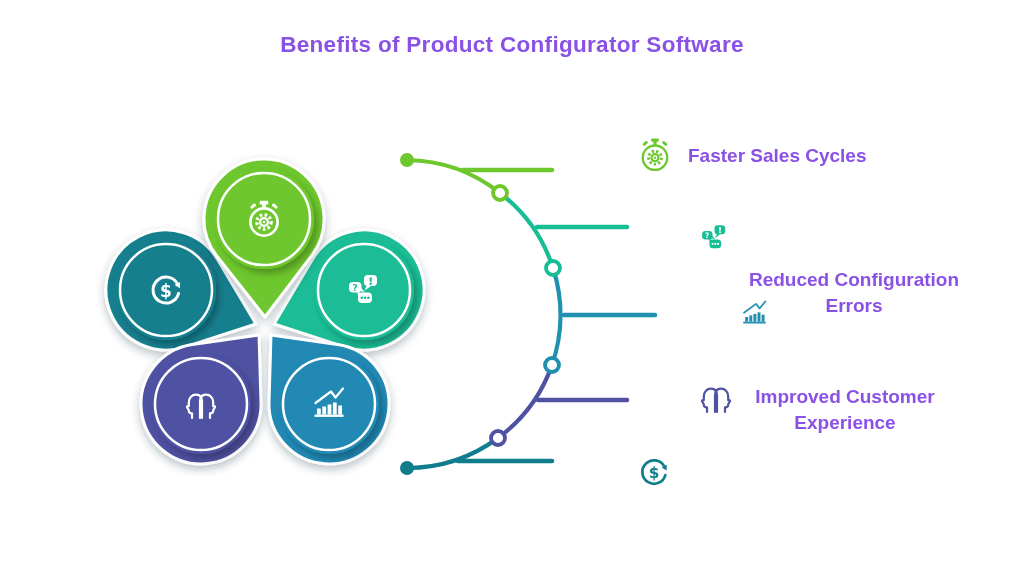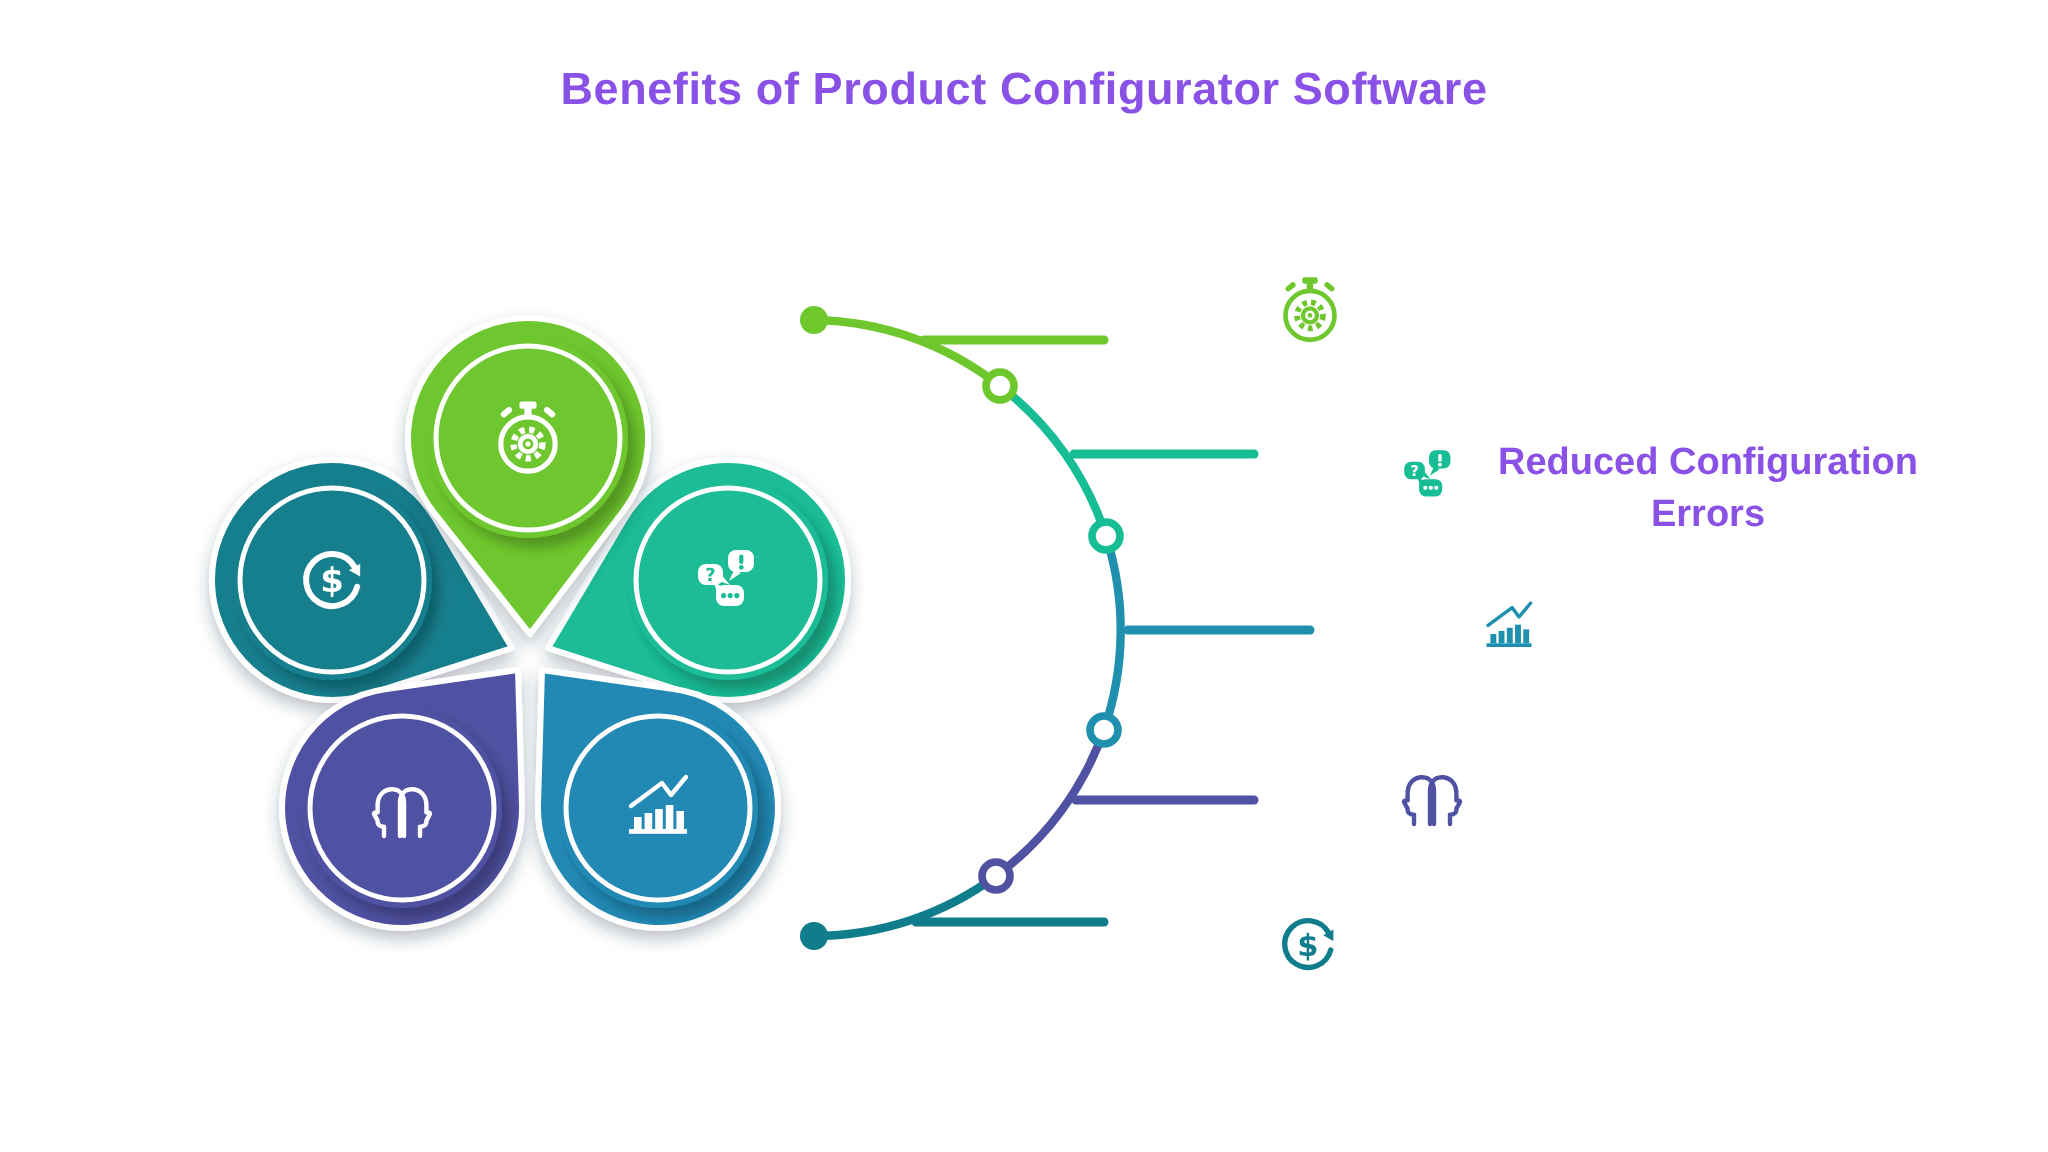--- a/index.html
+++ b/index.html
@@ -151,39 +151,41 @@
       <circle cx="552" cy="365" r="7" fill="#ffffff" stroke-width="3.8" stroke="#1f90ae"></circle>
       <circle cx="498" cy="438" r="7" fill="#ffffff" stroke-width="3.8" stroke="#4f51a2"></circle>
     </g>
   </svg>
 
   <span class="legend-icon ico-1" style="color: rgb(110, 199, 45);">
     <svg viewBox="0 0 40 40">
         <use href="#icon-stopwatch"></use>
       </svg>
   </span>
+  <div class="legend-label lbl-1 nowrap" style="color: rgb(138, 81, 230);">Faster Sales Cycles</div>
 
   <span class="legend-icon ico-2" style="color: rgb(23, 189, 149);">
     <svg viewBox="0 0 40 40">
         <use href="#icon-chat-bubbles"></use>
       </svg>
   </span>
-  <div class="legend-label lbl-2 centered" style="color: rgb(138, 81, 230);">Reduced Configuration Errors</div>
+  <div class="legend-label lbl-2 centered" style="color: rgb(138, 81, 230); margin-top: 48px;">Reduced Configuration Errors</div>
 
   <span class="legend-icon ico-3" style="color: rgb(31, 144, 174);">
     <svg viewBox="0 0 40 40">
         <use href="#icon-bar-chart"></use>
       </svg>
   </span>
 
   <span class="legend-icon ico-4" style="color: rgb(79, 81, 162);">
     <svg viewBox="0 0 40 40">
         <use href="#icon-two-heads"></use>
       </svg>
   </span>
+  <div class="legend-label lbl-4 centered" style="color: rgb(138, 81, 230);">Improved Customer Experience</div>
 
   <span class="legend-icon ico-5" style="color: rgb(15, 125, 140);">
     <svg viewBox="0 0 40 40">
         <use href="#icon-dollar-cycle"></use>
       </svg>
   </span>
 
 </div>
 
 </body></html>

